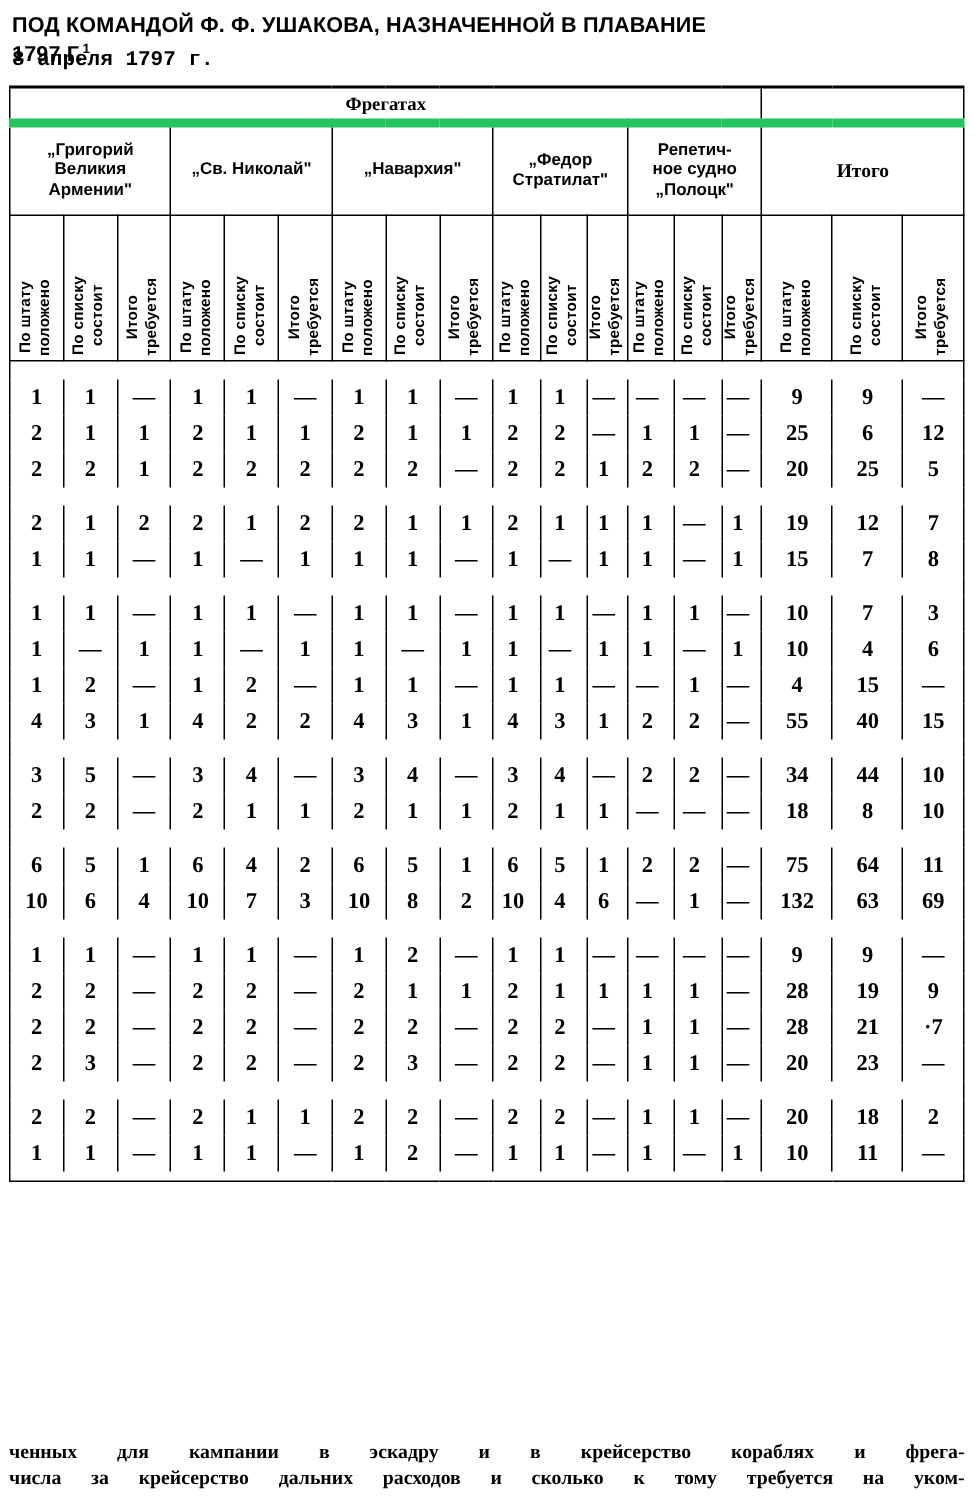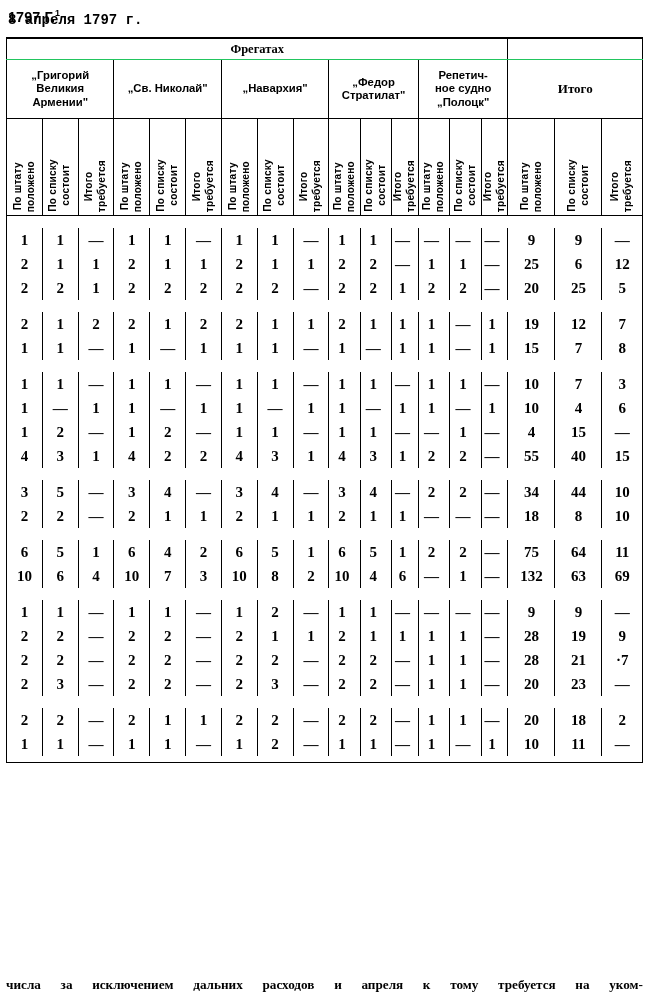--- a/index.html
+++ b/index.html
@@ -39,21 +39,21 @@
     table-layout:fixed;
   }
   table.grid td,table.grid th{
     border-left:1px solid #000;
     border-right:1px solid #000;
     padding:0;
     text-align:center;
     vertical-align:middle;
     font-weight:bold;
   }
-  .band-top td{border-top:2px solid #000;border-bottom:1px solid #22c55e;
+  .band-top td{border-top:2px solid #000;border-bottom:6px solid #22c55e;
     font-family:"Liberation Serif", serif;font-size:12.5px;height:20px;font-weight:normal;}
   .ship-row td{
     border-bottom:1.6px solid #000;
     font-family:"Liberation Sans", sans-serif;
     font-size:11.3px;line-height:1.18;
     height:58px;
     padding:2px 1px;
     font-weight:bold;
   }
   .ship-row td.itogo{font-family:"Liberation Serif", serif;font-size:13px;font-weight:bold;}
@@ -108,20 +108,21 @@
   }
   .footer div{text-align:justify;text-align-last:justify;}
 </style>
 </head>
 <body>
 
 <div class="page">
 
   <div class="doc-head">
     <div class="doc-title">
+      <span>ПОД КОМАНДОЙ Ф. Ф. УШАКОВА, НАЗНАЧЕННОЙ В ПЛАВАНИЕ</span>
       <span class="title-line2"><span>1797 г.</span><span class="sup">1</span></span>
     </div>
     <div class="doc-date">8 апреля 1797 г.</div>
   </div>
 
   <table class="grid">
     <colgroup id="cg">
         <col style="width: 32px;">
         <col style="width: 32px;">
         <col style="width: 32px;">
@@ -665,16 +666,17 @@
           <td>11</td>
           <td>—</td>
         </tr>
         <tr class="closing">
           <td colspan="18"></td>
         </tr>
       </tbody>
   </table>
 
   <div class="footer">
-    <div>числа за исключением дальних расходов и апреля к тому требуется на уком-</div>
+    <div>ченных для кампании в эскадру и в крейсерство кораблях и фрега-</div>
+    <div>числа за крейсерство дальних расходов и сколько к тому требуется на уком-</div>
   </div>
 
 </div>
 
 </body></html>

